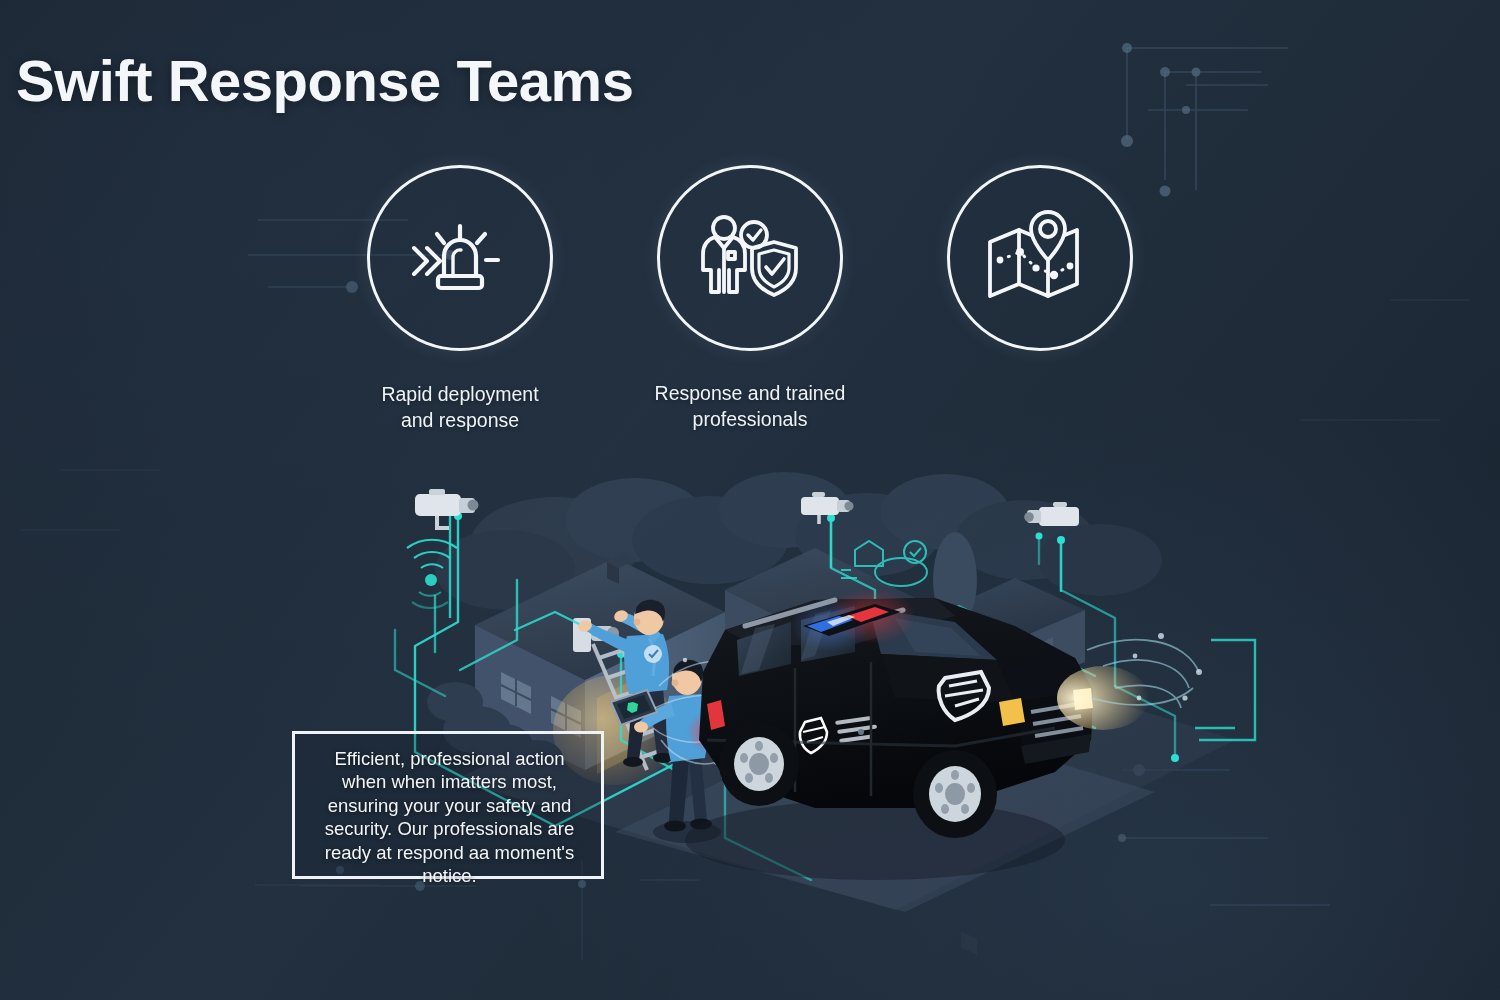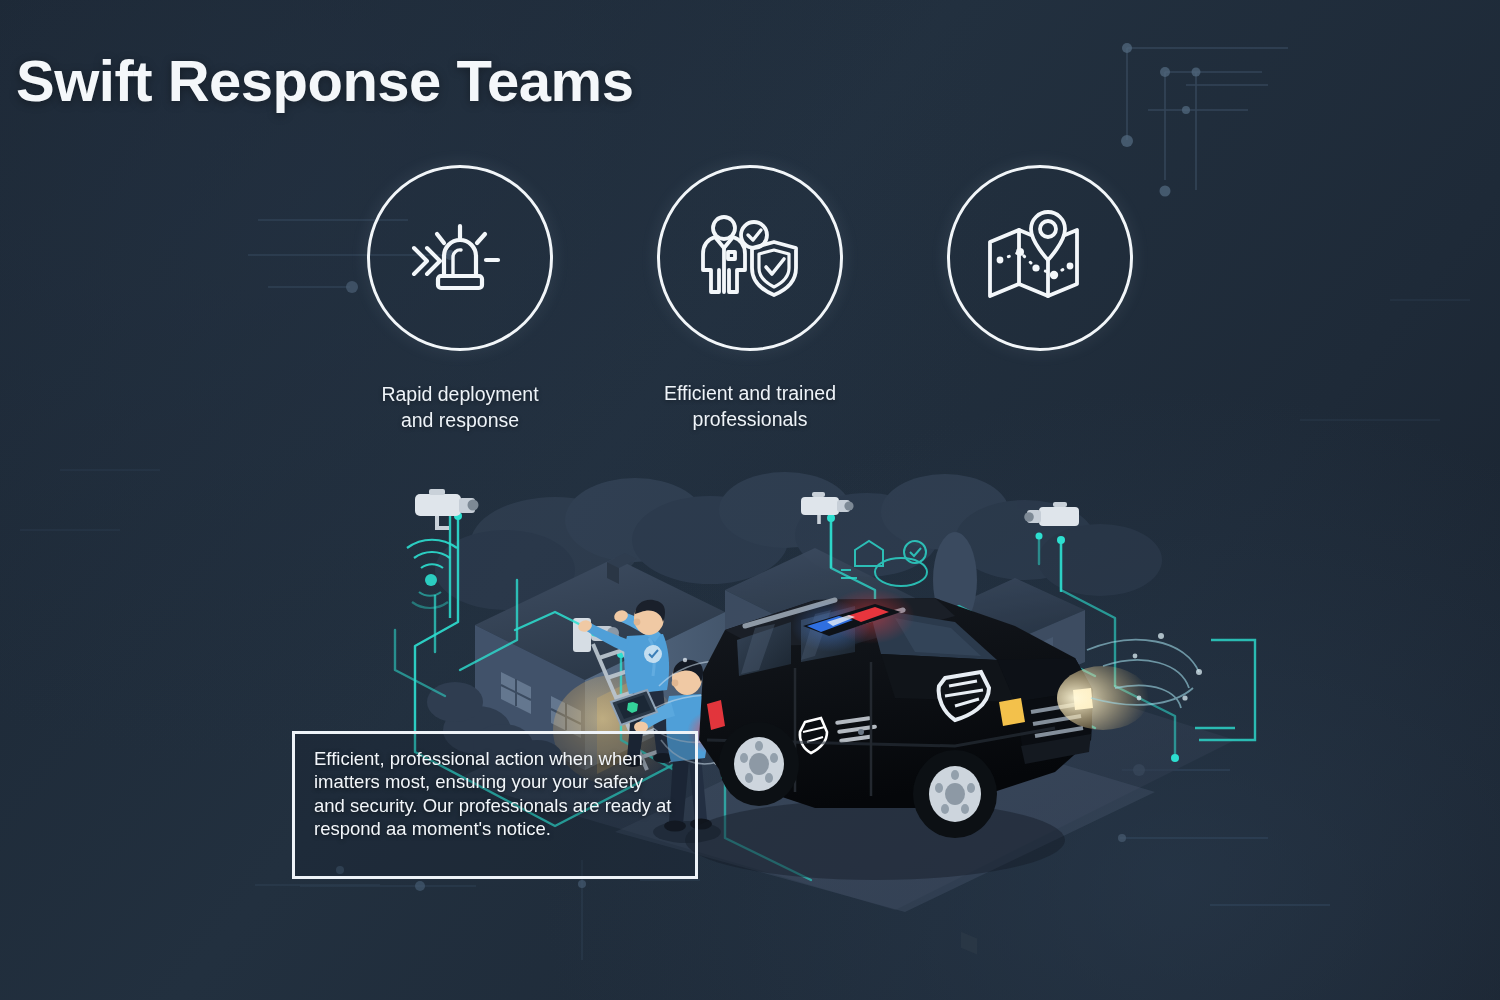--- a/index.html
+++ b/index.html
@@ -48,24 +48,25 @@
     white-space:pre-line;
     text-shadow:0 1px 4px rgba(0,0,0,.4);
   }
   .feature:nth-child(1) .label { margin-top:31px; }
 
   
   #illustration { position:absolute; left:255px; top:440px; width:1060px; height:520px; }
 
   
   .caption {
-    position:absolute; left:292px; top:731px; width:406px; height:148px;
+    position:absolute; left:292px; top:731px; width:312px; height:148px;
     border:3px solid #eef3f8;
     padding:13px 16px 10px 19px;
     background:rgba(24,34,46,0.30);
+    text-align:center;
   }
   .caption p {
     font-size:18.5px; line-height:1.27; color:#f2f6fa; font-weight:400;
     text-shadow:0 1px 4px rgba(0,0,0,.55);
   }
 </style>
 </head>
 <body>
 
 <div id="stage">
@@ -177,21 +178,21 @@
 
             <circle cx="64" cy="37" r="13"></circle>
             <path d="M58 37 l5 5 l8 -10" stroke-width="3.4"></path>
 
             <path d="M84 44 L106 50 V70 C106 84 96 92 84 97 C72 92 62 84 62 70 V50 Z"></path>
             <path d="M84 52 L99 56 V70 C99 79 92 85 84 89 C76 85 69 79 69 70 V56 Z" stroke-width="3.2"></path>
             <path d="M76 69 l6 7 l12 -15" stroke-width="3.6"></path>
           </g>
         </svg>
       </div>
-      <div class="label">Efficient and trained
+      <div class="label">Response and trained
 professionals</div>
     </div>
 
     <div class="feature">
       <div class="ring">
         <svg width="120" height="120" viewBox="0 0 120 120">
           <g fill="none" stroke="#f3f7fa" stroke-width="3.8" stroke-linecap="round" stroke-linejoin="round">
 
             <path d="M10 44 L39 32 L68 44 L97 32 V86 L68 98 L39 86 L10 98 Z"></path>
             <path d="M39 32 V86"></path>

